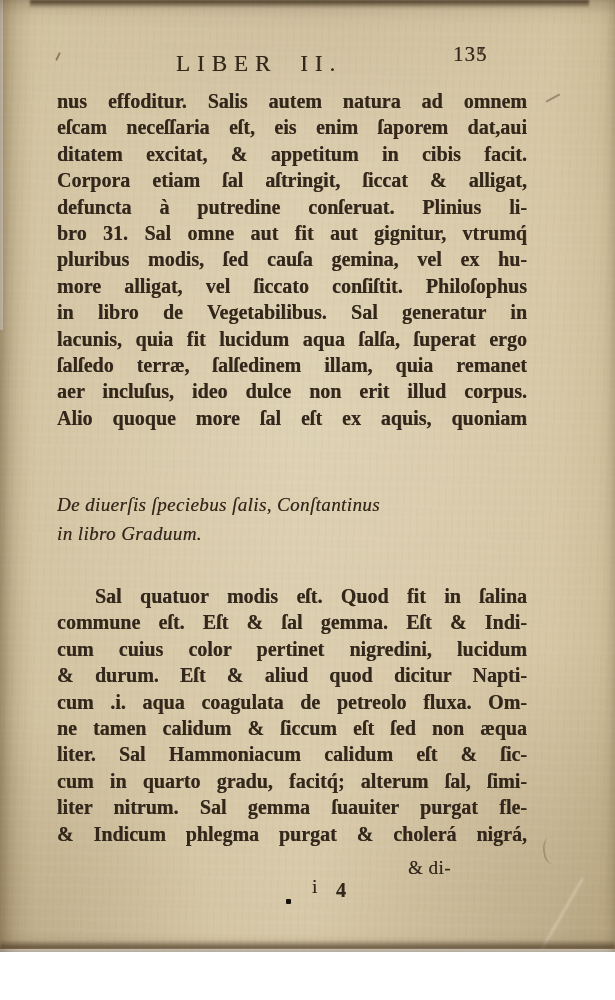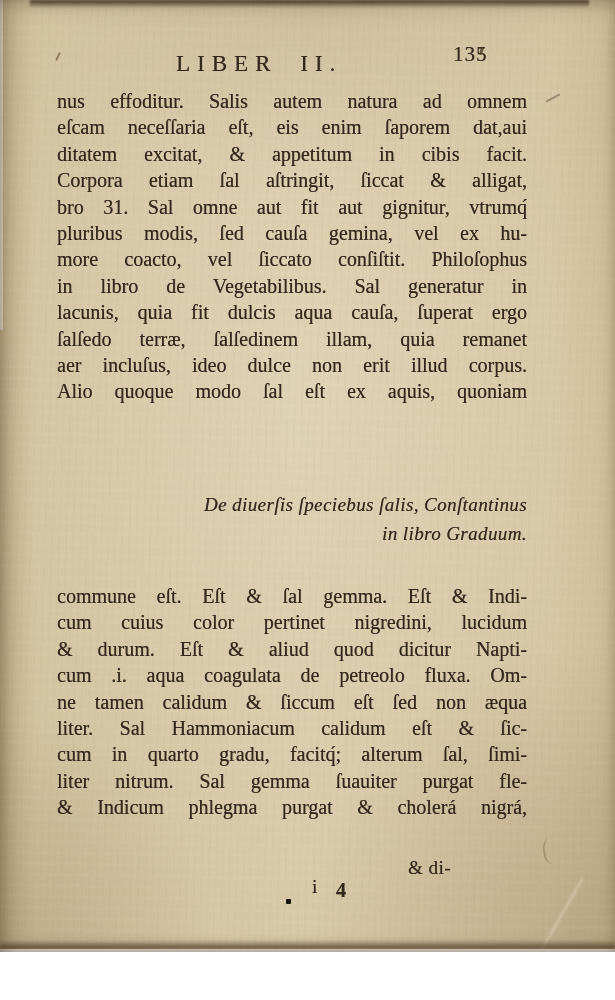--- a/index.html
+++ b/index.html
@@ -43,32 +43,32 @@
 
   
   .ink { text-shadow:0.3px 0.3px 0.6px rgba(40,30,20,0.55); }
   .running-title {
     position:absolute; left:176px; top:51px;
     font-size:23px; letter-spacing:7px; word-spacing:10px; white-space:nowrap;
   }
   .page-number { position:absolute; left:453px; top:42px; font-size:21px; letter-spacing:1px; }
 
   .para { position:absolute; left:57px; width:470px; font-size:20px; }
-  .para .tline { height:26.4px; overflow:hidden; text-align:left; }
+  .para .tline { height:26.4px; overflow:hidden; text-align:left;font-weight:bold; }
   .para .tline.j { text-align:justify; }
   .para .tline.j::after { content:""; display:inline-block; width:100%; height:0; vertical-align:top; }
   .para .tline.ind { text-indent:38px; }
   #para1 { top:90px; }
   #para2 { top:585px; }
 
   .heading {
     position:absolute; left:57px; top:494px; width:470px;
     font-style:italic; font-size:19px;
   }
-  .heading .tline { height:29px; overflow:hidden; text-align:right; letter-spacing:.4px; }
+  .heading .tline { height:29px; overflow:hidden; text-align:left; letter-spacing:.4px; }
 
   .footer-item { position:absolute; font-size:19px; }
   #sig-i { left:312px; top:876px; }
   #sig-4 { left:336px; top:879px; font-size:20px; font-weight:bold; }
   #catchword { left:408px; top:857px; letter-spacing:.5px; }
 
   
   .speck { position:absolute; pointer-events:none; }
   .speck-dot   { left:286px; top:899px; width:5px; height:5px; background:#17100a; border-radius:1px; }
   .speck-comma { left:480px; top:47px; width:3px; height:8px; background:#4a3826; border-radius:2px; transform:rotate(18deg); opacity:.8; }
@@ -84,36 +84,38 @@
   <div class="texture"></div>
 
   <div class="running-title ink">LIBER II.</div>
   <div class="page-number ink">135</div>
 
   <div class="para ink" id="para1">
       <div class="tline j">nus effoditur. Salis autem natura ad omnem</div>
       <div class="tline j">eſcam neceſſaria eſt, eis enim ſaporem dat,aui</div>
       <div class="tline j">ditatem excitat, &amp; appetitum in cibis facit.</div>
       <div class="tline j">Corpora etiam ſal aſtringit, ſiccat &amp; alligat,</div>
+      <div class="tline j">defuncta à putredine conſeruat. Plinius li-</div>
       <div class="tline j">bro 31. Sal omne aut fit aut gignitur, vtrumq́</div>
       <div class="tline j">pluribus modis, ſed cauſa gemina, vel ex hu-</div>
-      <div class="tline j">more coacto, vel ſiccato conſiſtit. Philoſophus</div>
+      <div class="tline j">more alligat, vel ſiccato conſiſtit. Philoſophus</div>
       <div class="tline j">in libro de Vegetabilibus. Sal generatur in</div>
-      <div class="tline j">lacunis, quia fit dulcis aqua cauſa, ſuperat ergo</div>
+      <div class="tline j">lacunis, quia fit lucidum aqua ſalſa, ſuperat ergo</div>
       <div class="tline j">ſalſedo terræ, ſalſedinem illam, quia remanet</div>
       <div class="tline j">aer incluſus, ideo dulce non erit illud corpus.</div>
-      <div class="tline j">Alio quoque modo ſal eſt ex aquis, quoniam</div>
+      <div class="tline j">Alio quoque more ſal eſt ex aquis, quoniam</div>
     </div>
 
   <div class="heading ink">
       <div class="tline">De diuerſis ſpeciebus ſalis, Conſtantinus</div>
       <div class="tline">in libro Graduum.</div>
     </div>
 
   <div class="para ink" id="para2">
+      <div class="tline j ind">Sal quatuor modis eſt. Quod fit in ſalina</div>
       <div class="tline j">commune eſt. Eſt &amp; ſal gemma. Eſt &amp; Indi-</div>
       <div class="tline j">cum cuius color pertinet nigredini, lucidum</div>
       <div class="tline j">&amp; durum. Eſt &amp; aliud quod dicitur Napti-</div>
       <div class="tline j">cum .i. aqua coagulata de petreolo fluxa. Om-</div>
       <div class="tline j">ne tamen calidum &amp; ſiccum eſt ſed non æqua</div>
       <div class="tline j">liter. Sal Hammoniacum calidum eſt &amp; ſic-</div>
       <div class="tline j">cum in quarto gradu, facitq́; alterum ſal, ſimi-</div>
       <div class="tline j">liter nitrum. Sal gemma ſuauiter purgat fle-</div>
       <div class="tline j">&amp; Indicum phlegma purgat &amp; cholerá nigrá,</div>
     </div>

